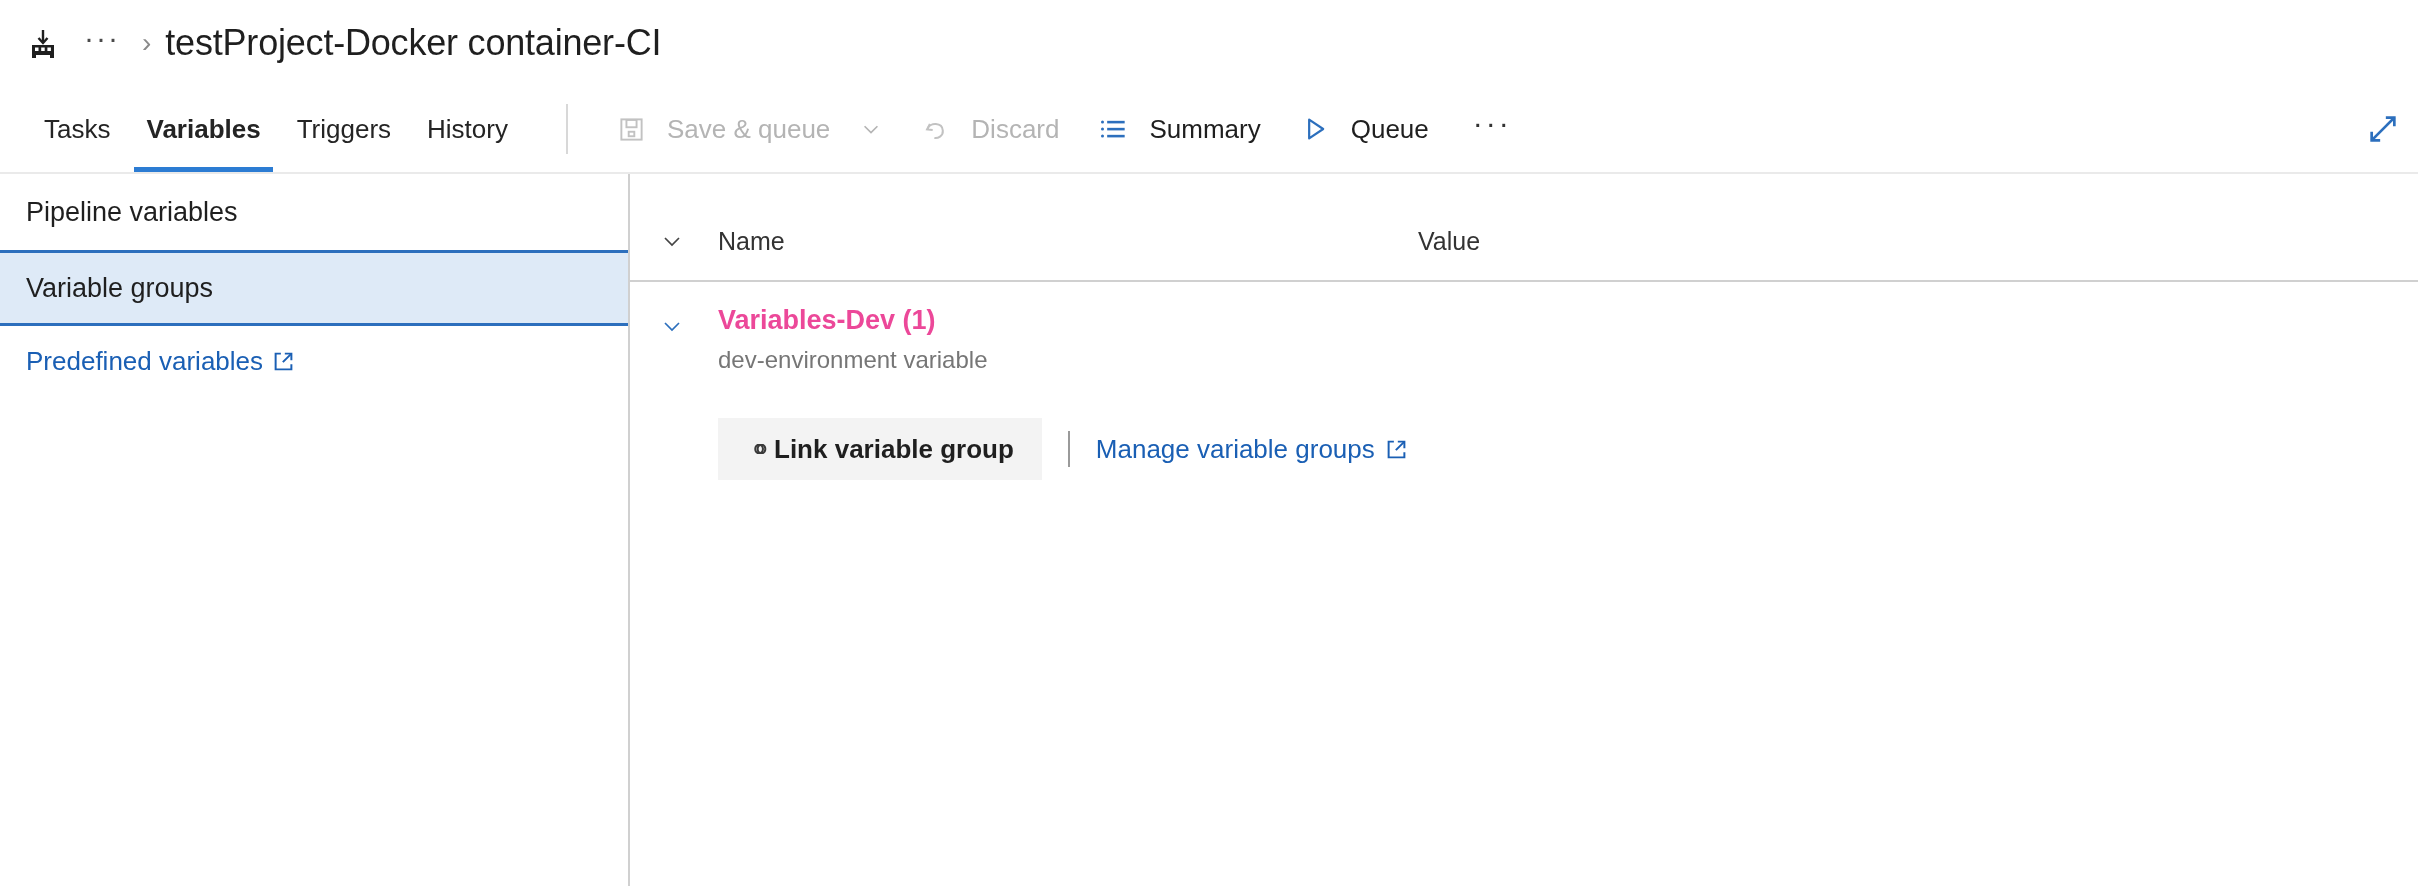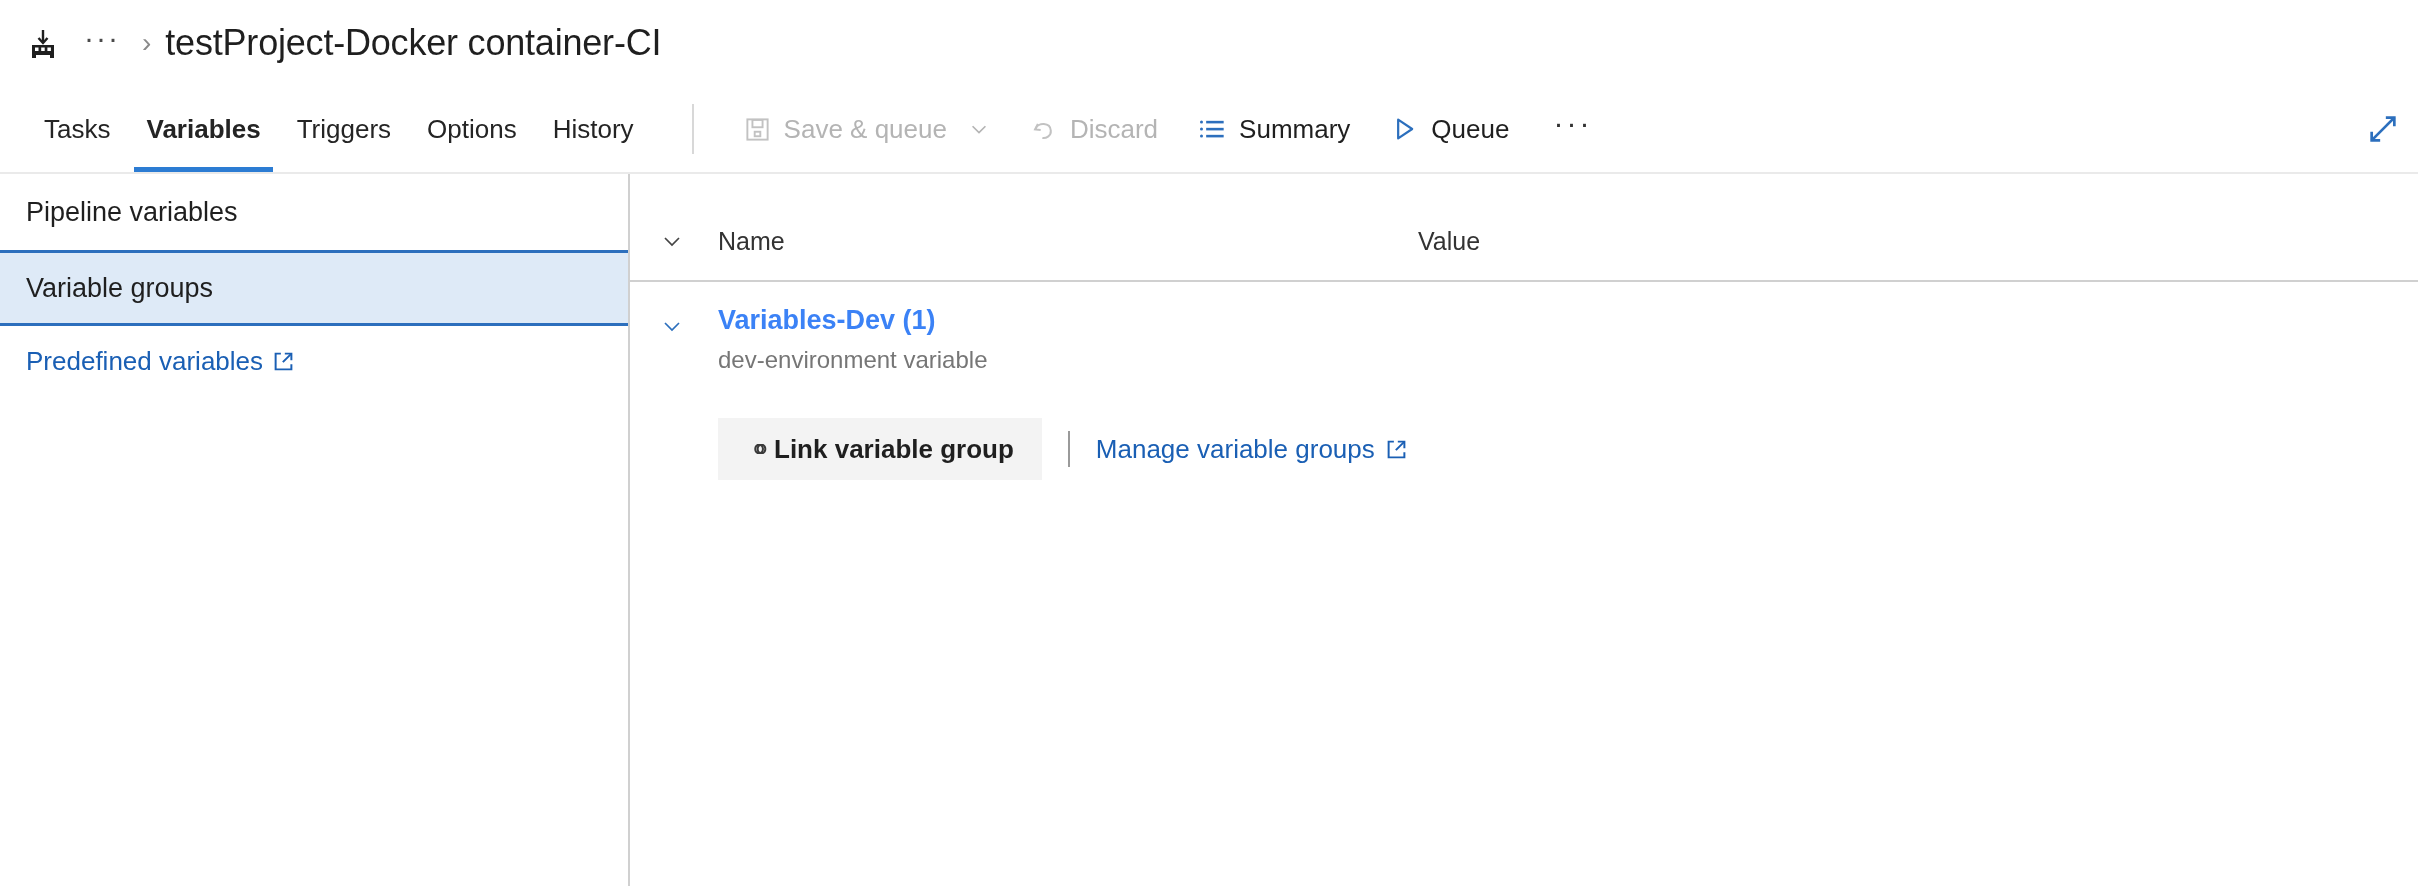--- a/index.html
+++ b/index.html
@@ -85,21 +85,21 @@
     margin: 18px 30px 18px 40px;
   }
   .cmds {
     display: flex;
     align-items: center;
     gap: 0px;
   }
   .cmd {
     display: flex;
     align-items: center;
-    gap: 13px;
+    gap: 22px;
     font-size: 26px;
     padding: 0 20px;
     height: 56px;
     cursor: pointer;
     white-space: nowrap;
   }
   .cmd.disabled { color: #b4b4b4; cursor: default; }
   .cmd.enabled  { color: #1f1f1f; }
   .cmd .chev { margin-left: 8px; display:flex; align-items:center; }
   .cmd-dots {
@@ -187,21 +187,21 @@
     width: 56px;
     display: flex; align-items: center; justify-content: center;
     margin-left: 14px;
     padding-top: 10px;
     cursor: pointer;
   }
   .gr-text { margin-left: 18px; }
   .gr-title {
     font-size: 27px;
     font-weight: bold;
-    color: #3b82f6;
+    color: #ec4899;
     line-height: 1.2;
   }
   .gr-sub {
     font-size: 24px;
     color: #767676;
     margin-top: 10px;
   }
 
   .actions-row {
     display: flex;
@@ -263,23 +263,20 @@
     <div class="tab">
       <span>Tasks</span>
     </div>
     <div class="tab active">
       <span>Variables</span>
     </div>
     <div class="tab">
       <span>Triggers</span>
     </div>
     <div class="tab">
-      <span>Options</span>
-    </div>
-    <div class="tab">
       <span>History</span>
     </div>
   </div>
 
   <div class="tb-divider"></div>
 
   <div class="cmds">
 
     <div class="cmd disabled">
       <span>

